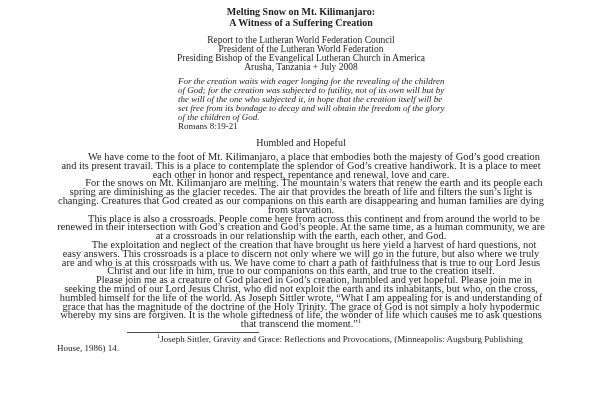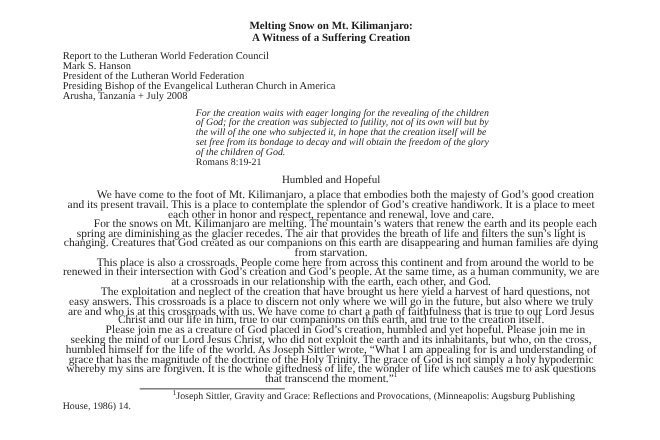--- a/index.html
+++ b/index.html
@@ -9,33 +9,34 @@
   }
   body {
     width: 600px;
     height: 400px;
     overflow: hidden;
   }
   .page {
     box-sizing: border-box;
     width: 600px;
     height: 400px;
-    padding: 19px 55px 0 57px;
+    padding: 7px 55px 0 57px;
     font-family: "Liberation Serif", "DejaVu Serif", serif;
     color: #1d1d1d;
     background: #ffffff;
   }
   .title-block {
     text-align: center;
     font-weight: bold;
     font-size: 10px;
     line-height: 10.5px;
   }
   .byline-block {
     margin-top: 8px;
+    text-align: center;
     font-size: 9.5px;
     line-height: 9px;
   }
   .epigraph {
     margin: 5px 0 0 121px;
     width: 272px;
     font-size: 9px;
     line-height: 9px;
     font-style: italic;
   }
@@ -84,21 +85,20 @@
 
 <div class="page">
 
   <div class="title-block">
     <div>Melting Snow on Mt. Kilimanjaro:</div>
     <div>A Witness of a Suffering Creation</div>
   </div>
 
   <div class="byline-block">
     <div>Report to the Lutheran World Federation Council</div>
-    <div>Mark S. Hanson</div>
     <div>President of the Lutheran World Federation</div>
     <div>Presiding Bishop of the Evangelical Lutheran Church in America</div>
     <div>Arusha, Tanzania + July 2008</div>
   </div>
 
   <div class="epigraph">
     <div>For the creation waits with eager longing for the revealing of the children of God; for the creation was subjected to futility, not of its own will but by the will of the one who subjected it, in hope that the creation itself will be set free from its bondage to decay and will obtain the freedom of the glory of the children of God.</div>
     <div class="epigraph-cite">Romans 8:19-21</div>
   </div>
 

